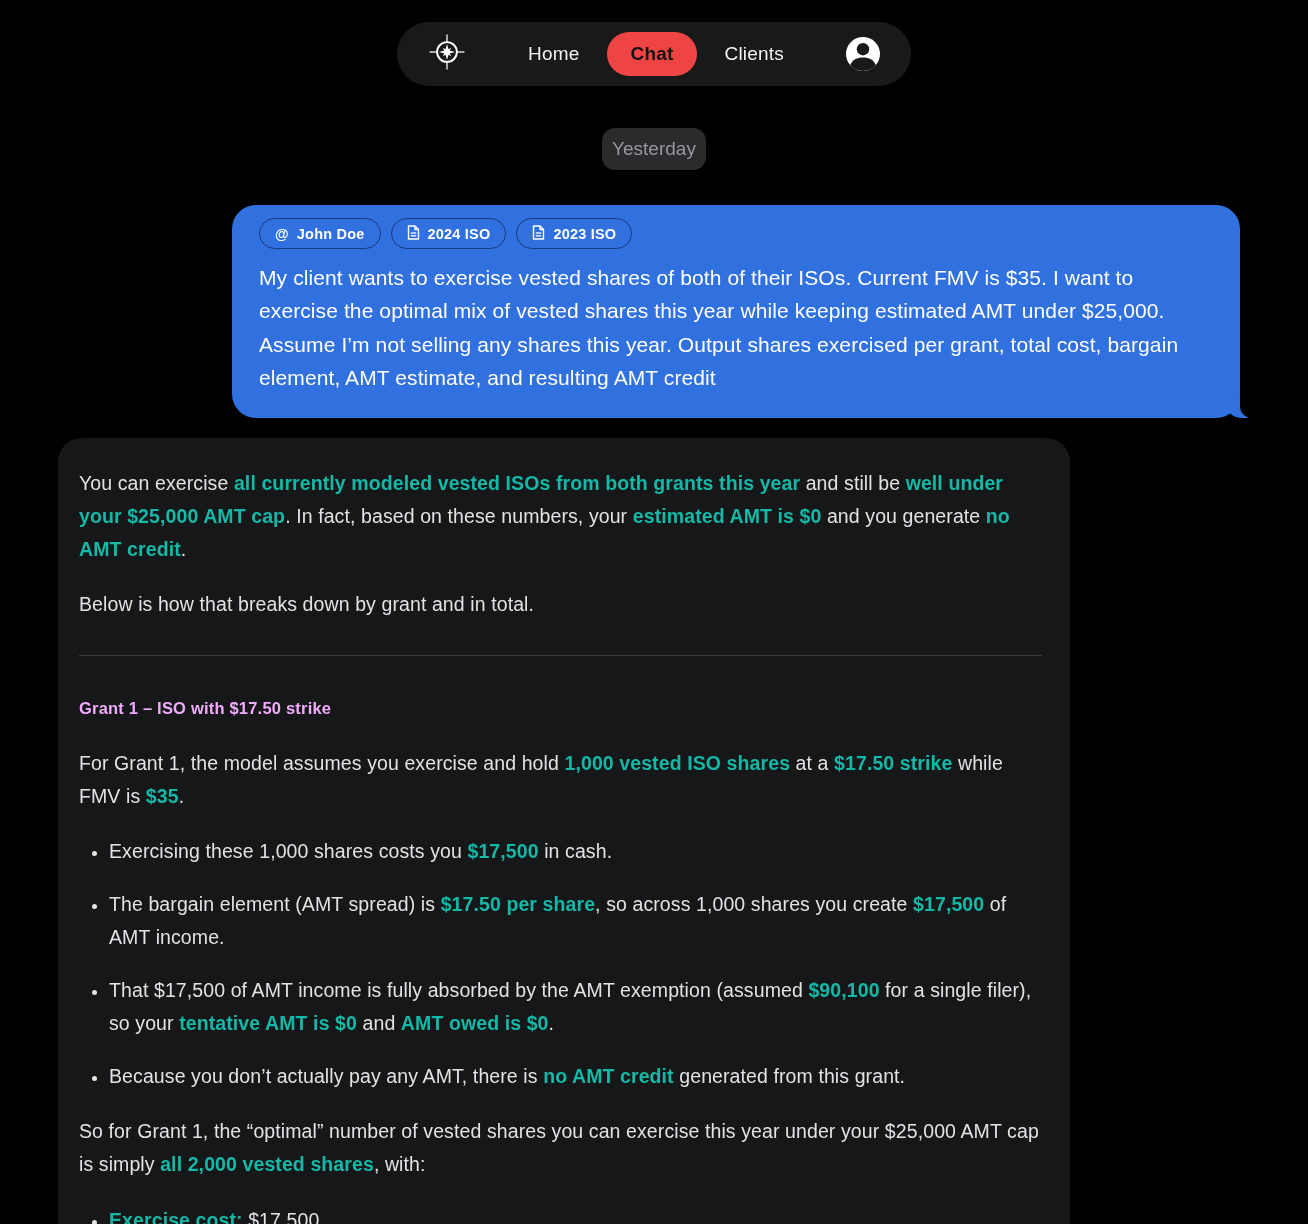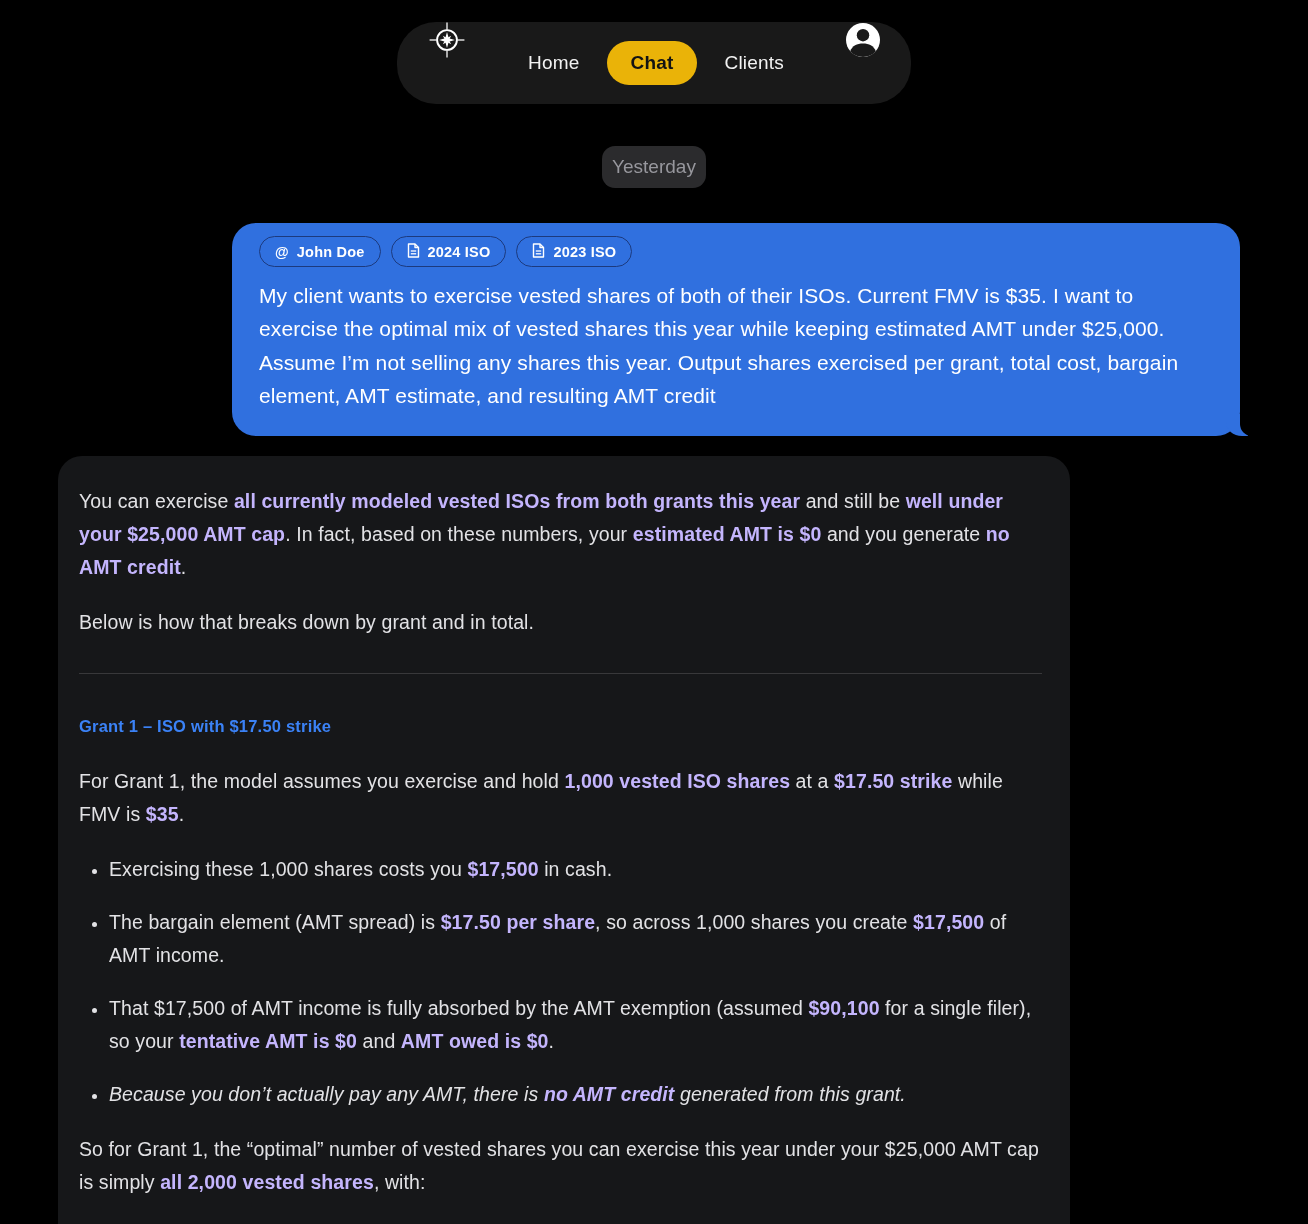--- a/index.html
+++ b/index.html
@@ -10,41 +10,42 @@
     color:#e8e8ea;
     display:flex;
     flex-direction:column;
     align-items:center;
   }
 
   
   .nav-bar {
     margin-top:22px;
     width:514px;
-    height:82px;
+    height:64px;
     background:#191919;
     border-radius:39px;
     display:flex;
+    align-items:center;
     justify-content:space-between;
     padding:0 30px;
     flex-shrink:0;
   }
   .nav-brand { width:40px; height:40px; display:flex; align-items:center; justify-content:center; cursor:pointer; }
   .nav-links { display:flex; align-items:center; gap:14px; }
   .nav-item {
     color:#f2f2f2;
     font-size:19px;
     font-weight:500;
     padding:10px 14px;
     border-radius:24px;
     cursor:pointer;
     letter-spacing:.2px;
   }
   .nav-item.active {
-    background:#eab308;
+    background:#ef4444;
     color:#131313;
     font-weight:600;
     padding:11px 23px;
   }
   .nav-avatar { width:36px; height:36px; cursor:pointer; }
 
   
   .date-separator {
     margin-top:42px;
     background:#2b2b2d;
@@ -121,38 +122,38 @@
   .assistant-bubble {
     width:1012px;
     background:#161719;
     border-radius:24px 24px 0 0;
     padding:29px 28px 60px 21px;
     font-size:19.5px;
     line-height:33.4px;
     color:#e2e2e5;
     letter-spacing:.1px;
   }
-  .assistant-bubble b { color:#c4b5fd; font-weight:700; }
+  .assistant-bubble b { color:#14b8a6; font-weight:700; }
   .assistant-bubble p { margin-bottom:21px; }
   .assistant-bubble p:last-child { margin-bottom:0; }
   .md-divider {
     border:none;
     border-top:1px solid #38383a;
     margin:34px 0 0 0;
   }
   .md-heading {
     margin:36px 0 21px 0;
     font-size:16.5px;
     font-weight:700;
-    color:#3b82f6;
+    color:#f0abfc;
     letter-spacing:.2px;
   }
   .assistant-bubble ul { margin:22px 0 22px 0; padding-left:29px; list-style:disc; }
   .assistant-bubble li { margin-bottom:19px; padding-left:1px; }
-  .assistant-bubble li:last-child { margin-bottom:13px;font-style:italic; }
+  .assistant-bubble li:last-child { margin-bottom:13px; }
   .assistant-bubble li::marker { color:#e2e2e5; font-size:15px; }
 </style>
 </head>
 <body>
 
 <nav class="nav-bar">
   <div class="nav-brand">
     <span>
       <svg width="38" height="38" viewBox="0 0 48 48" fill="none">
         <line x1="24" y1="2" x2="24" y2="11" stroke="#fff" stroke-width="1.6"></line>

